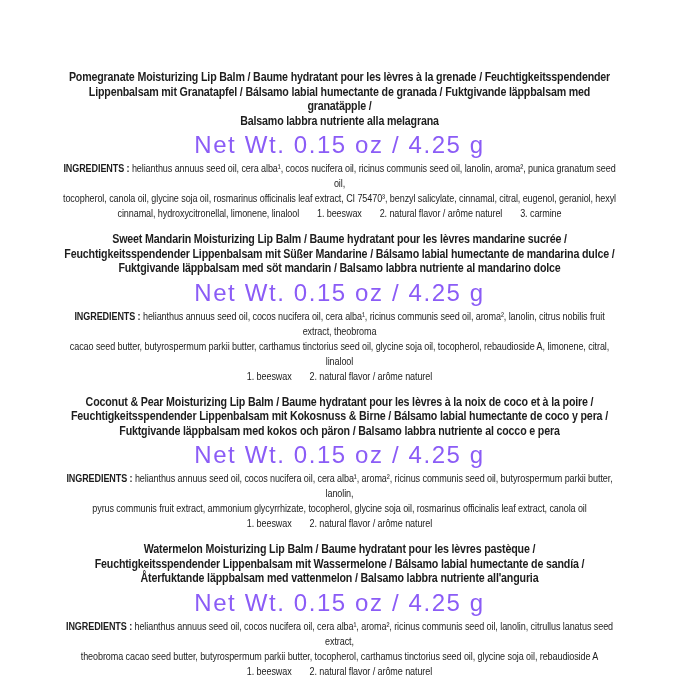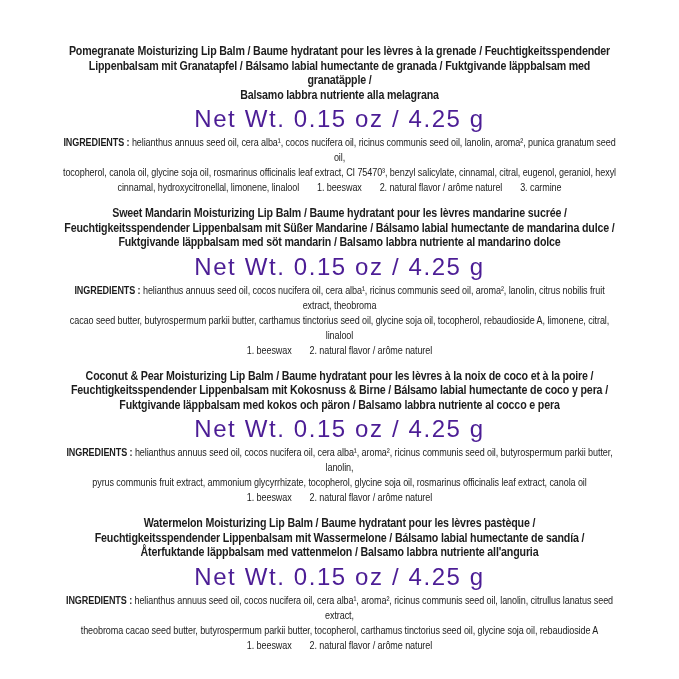--- a/index.html
+++ b/index.html
@@ -9,21 +9,21 @@
   body {
     width: 679px;
     height: 679px;
     background: #ffffff;
     font-family: "Liberation Sans", sans-serif;
     color: #1d1d1d;
     overflow: hidden;
   }
   .label-sheet {
     width: 679px;
-    padding-top: 44px;
+    padding-top: 70px;
     box-sizing: border-box;
   }
   .section {
     text-align: center;
     margin-bottom: 11px;
   }
   .title {
     margin: 0;
     font-size: 13px;
     font-weight: bold;
@@ -32,21 +32,21 @@
     white-space: pre-line;
     transform: scaleX(0.82);
     transform-origin: 50% 0;
   }
   .netwt {
     margin: 3px 0 3px 0;
     font-size: 24px;
     font-weight: normal;
     line-height: 27px;
     letter-spacing: 1.6px;
-    color: #4c1d95;
+    color: #8b5cf6;
   }
   .ingredients {
     margin: 0;
     font-size: 11px;
     line-height: 15px;
     letter-spacing: -0.1px;
     white-space: pre-line;
     transform: scaleX(0.82);
     transform-origin: 50% 0;
   }

